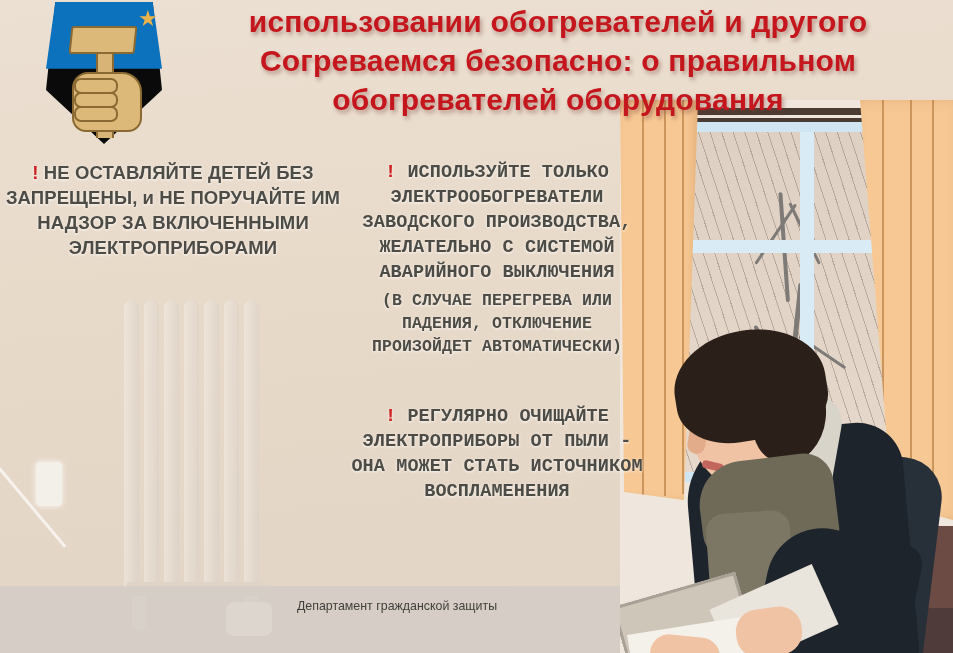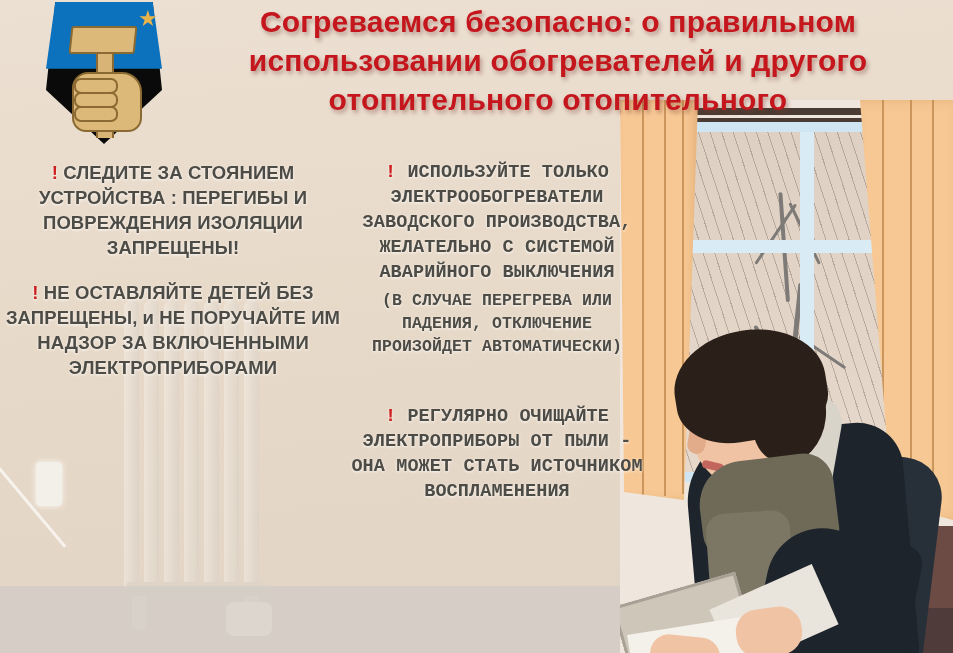--- a/index.html
+++ b/index.html
@@ -336,32 +336,32 @@
     <div class="star"></div>
     <div class="hammer-handle"></div>
     <div class="hammer-head"></div>
     <div class="fist"></div>
     <div class="finger" style="top:76px;"></div>
     <div class="finger" style="top:90px;"></div>
     <div class="finger" style="top:104px;"></div>
   </div>
 
   <div class="title">
+    <div>использовании обогревателей и другого</div>
     <div>Согреваемся безопасно: о правильном</div>
-    <div>использовании обогревателей и другого</div>
-    <div>отопительного отопительного</div>
+    <div>обогревателей оборудования</div>
   </div>
 
   <div class="col col-left">
-    <p><span class="bang">!</span> <span>СЛЕДИТЕ ЗА СТОЯНИЕМ УСТРОЙСТВА : ПЕРЕГИБЫ И ПОВРЕЖДЕНИЯ ИЗОЛЯЦИИ ЗАПРЕЩЕНЫ!</span></p>
     <p><span class="bang">!</span> <span>НЕ ОСТАВЛЯЙТЕ ДЕТЕЙ БЕЗ ЗАПРЕЩЕНЫ, и НЕ ПОРУЧАЙТЕ ИМ НАДЗОР ЗА ВКЛЮЧЕННЫМИ ЭЛЕКТРОПРИБОРАМИ</span></p>
   </div>
 
   <div class="col col-mid">
     <p style="margin-bottom:4px"><span class="bang">!</span> <span>ИСПОЛЬЗУЙТЕ ТОЛЬКО ЭЛЕКТРООБОГРЕВАТЕЛИ ЗАВОДСКОГО ПРОИЗВОДСТВА, ЖЕЛАТЕЛЬНО С СИСТЕМОЙ АВАРИЙНОГО ВЫКЛЮЧЕНИЯ</span></p>
     <p class="small">(В СЛУЧАЕ ПЕРЕГРЕВА ИЛИ ПАДЕНИЯ, ОТКЛЮЧЕНИЕ ПРОИЗОЙДЕТ АВТОМАТИЧЕСКИ)</p>
     <p class="lower"><span class="bang">!</span> <span>РЕГУЛЯРНО ОЧИЩАЙТЕ ЭЛЕКТРОПРИБОРЫ ОТ ПЫЛИ - ОНА МОЖЕТ СТАТЬ ИСТОЧНИКОМ ВОСПЛАМЕНЕНИЯ</span></p>
   </div>
 
   <div class="footer">
+    <div>Департамент гражданской защиты</div>
   </div>
 
 </div>
 
 </body></html>

